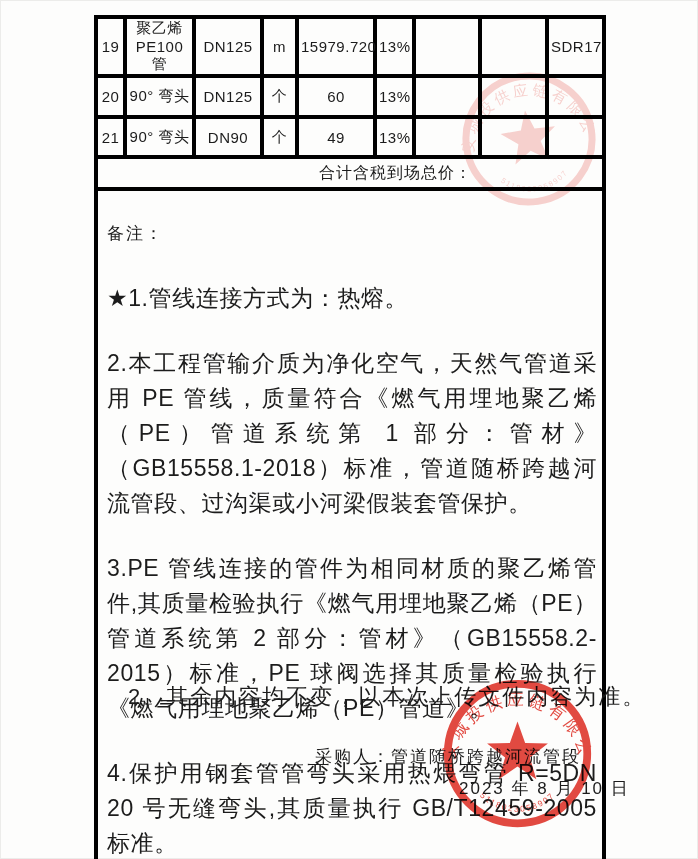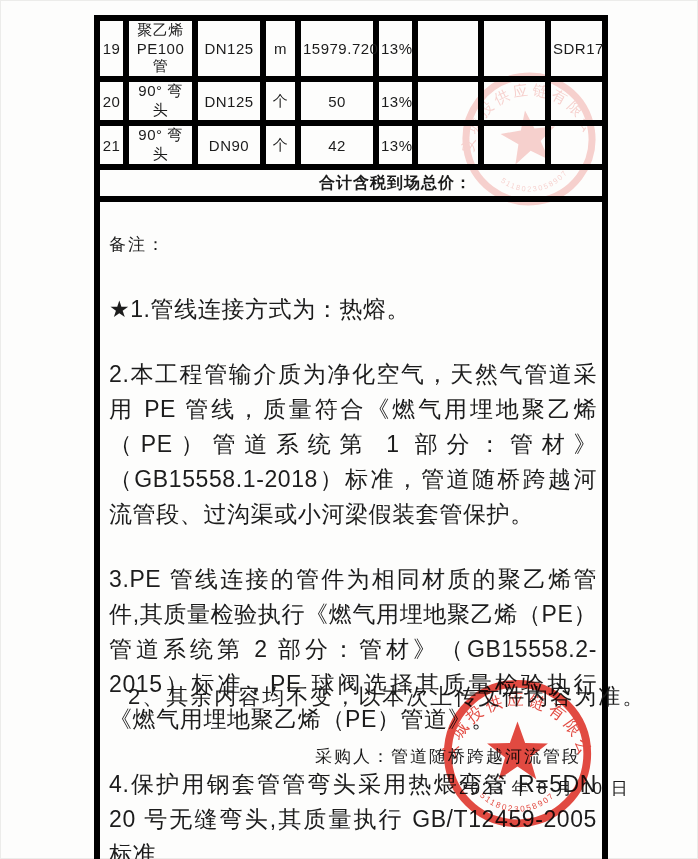--- a/index.html
+++ b/index.html
@@ -13,31 +13,31 @@
     box-shadow:inset 0 0 0 1px #ececea;
   }
   
   table.grid{
     position:absolute;left:94px;top:15px;
     width:508px;
     border-collapse:collapse;
     table-layout:fixed;
   }
   table.grid td{
-    border:6px solid #000000;
+    border:4px solid #000000;
     text-align:center;
     vertical-align:middle;
     font-size:15px;
     padding:0 2px;
     letter-spacing:0.5px;
     white-space:pre-line;
   }
   tr.row-item{height:41px;}
   tr.row-item-21{height:40px;}
-  tr.row-total{height:32px;font-weight:bold;}
+  tr.row-total{height:32px;}
   tr.row-total td{
     text-align:right;
     padding-right:130px;
     font-size:16px;
     letter-spacing:1px;
   }
   tr.row-notes td{
     height:478px;
     text-align:left;
     vertical-align:top;
@@ -131,32 +131,32 @@
         <td>13%</td>
         <td></td>
         <td></td>
         <td>SDR17</td>
       </tr>
       <tr class="row-item">
         <td>20</td>
         <td>90° 弯头</td>
         <td>DN125</td>
         <td>个</td>
-        <td>50</td>
+        <td>60</td>
         <td>13%</td>
         <td></td>
         <td></td>
         <td></td>
       </tr>
       <tr class="row-item row-item-21">
         <td>21</td>
         <td>90° 弯头</td>
         <td>DN90</td>
         <td>个</td>
-        <td>42</td>
+        <td>49</td>
         <td>13%</td>
         <td></td>
         <td></td>
         <td></td>
       </tr>
       <tr class="row-total">
         <td colspan="9">合计含税到场总价：</td>
       </tr>
       <tr class="row-notes">
         <td colspan="9">

